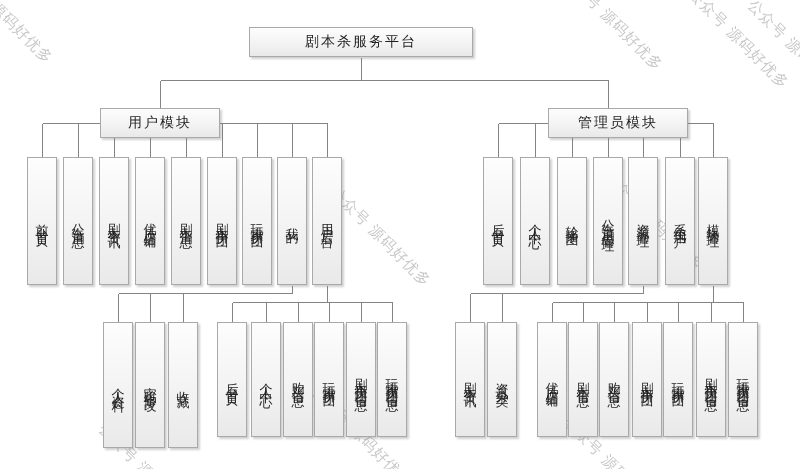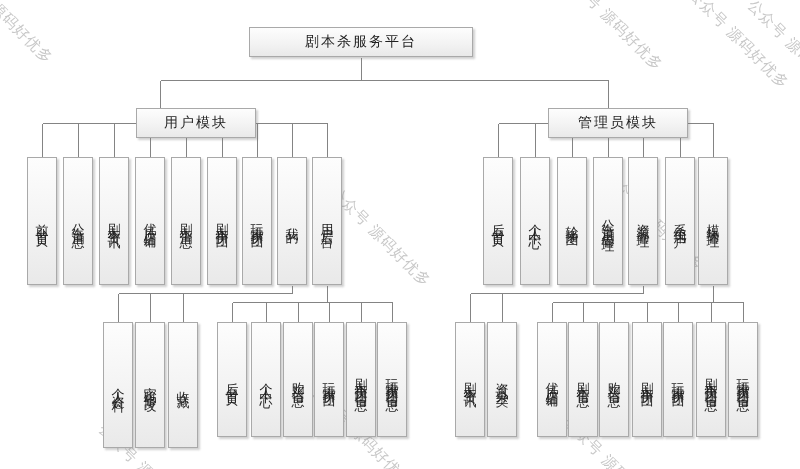--- a/index.html
+++ b/index.html
@@ -90,21 +90,21 @@
       <line x1="552.5" y1="302.5" x2="552.5" y2="322.5"></line>
       <line x1="583.5" y1="302.5" x2="583.5" y2="322.5"></line>
       <line x1="614.5" y1="302.5" x2="614.5" y2="322.5"></line>
       <line x1="647.5" y1="302.5" x2="647.5" y2="322.5"></line>
       <line x1="678.5" y1="302.5" x2="678.5" y2="322.5"></line>
       <line x1="711.5" y1="302.5" x2="711.5" y2="322.5"></line>
       <line x1="743.5" y1="302.5" x2="743.5" y2="322.5"></line>
     </svg>
   <div class="nodes" id="nodes">
       <div class="box h" style="left: 249px; top: 27px; width: 224px; height: 30px;">剧本杀服务平台</div>
-      <div class="box h" style="left: 100px; top: 108px; width: 120px; height: 30px; margin-left: 36px;">用户模块</div>
+      <div class="box h" style="left: 100px; top: 108px; width: 120px; height: 30px;">用户模块</div>
       <div class="box h" style="left: 548px; top: 108px; width: 140px; height: 30px;">管理员模块</div>
       <div class="box v" style="left: 27px; top: 157px; width: 30px; height: 128px;">前台首页</div>
       <div class="box v" style="left: 63px; top: 157px; width: 30px; height: 128px;">公告消息</div>
       <div class="box v" style="left: 99px; top: 157px; width: 30px; height: 128px;">剧本资讯</div>
       <div class="box v" style="left: 135px; top: 157px; width: 30px; height: 128px;">优质店铺</div>
       <div class="box v" style="left: 171px; top: 157px; width: 30px; height: 128px;">剧本消息</div>
       <div class="box v" style="left: 207px; top: 157px; width: 30px; height: 128px;">剧本拼团</div>
       <div class="box v" style="left: 242px; top: 157px; width: 30px; height: 128px;">玩家拼团</div>
       <div class="box v" style="left: 277px; top: 157px; width: 30px; height: 128px;">我的</div>
       <div class="box v" style="left: 312px; top: 157px; width: 30px; height: 128px;">用户后台</div>

